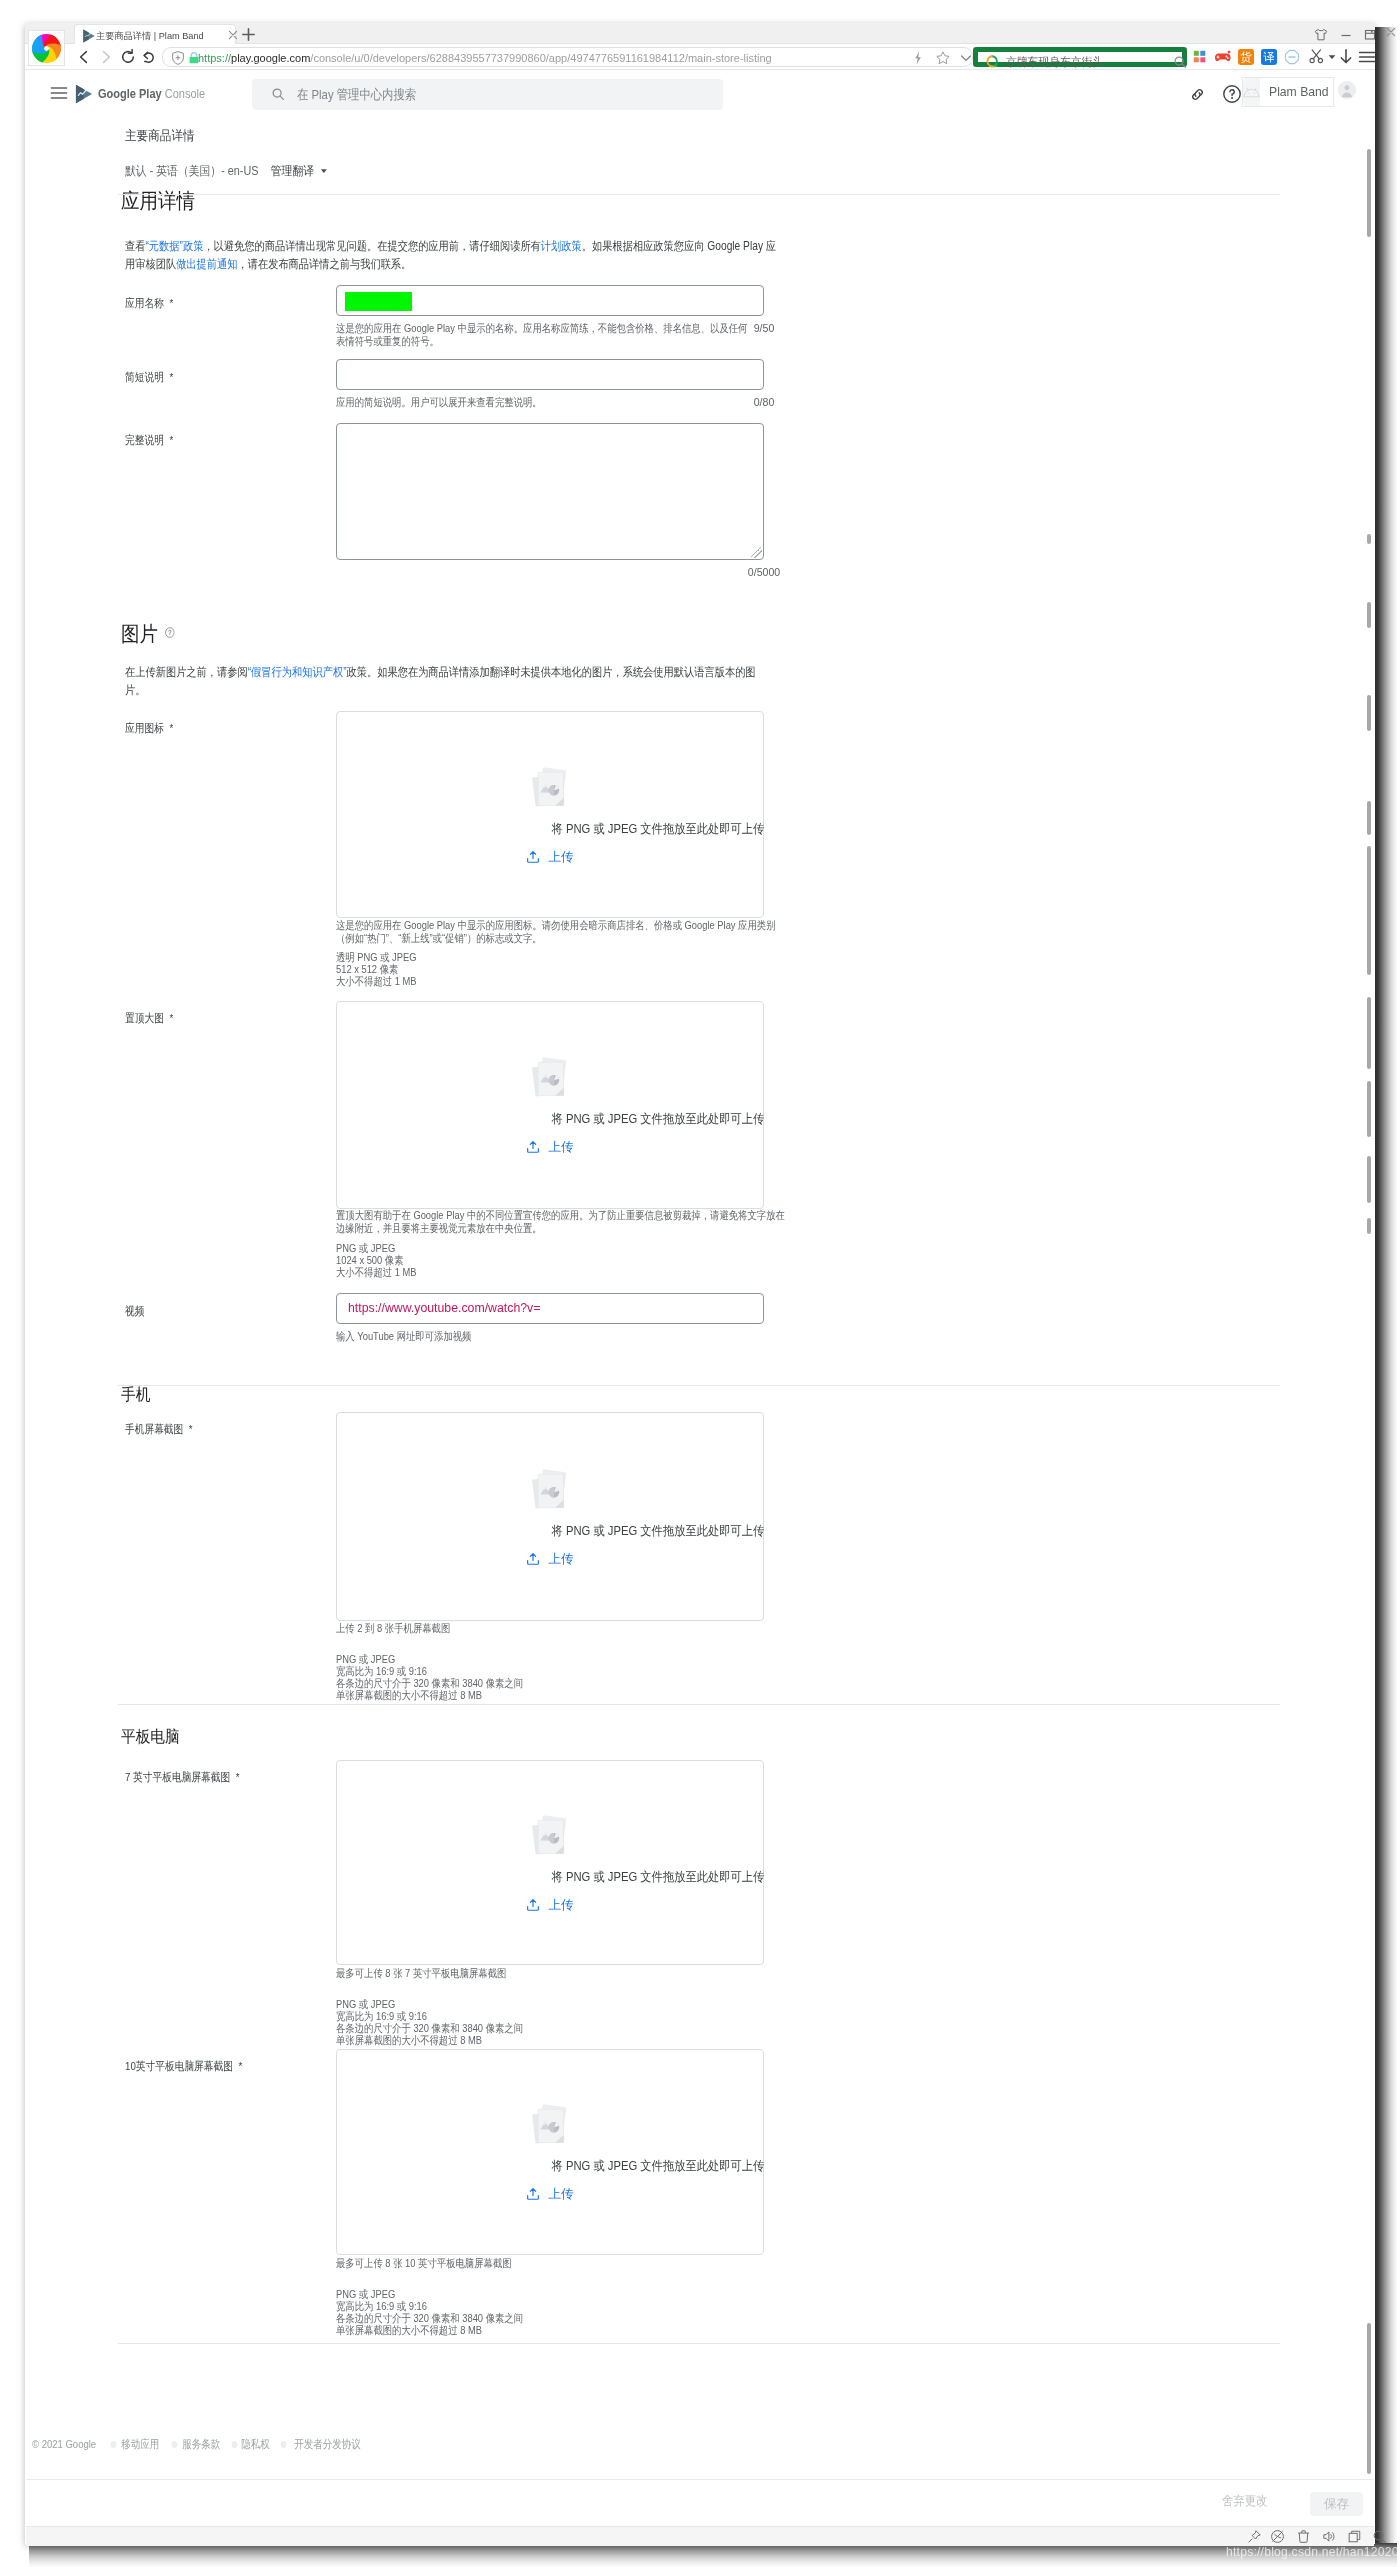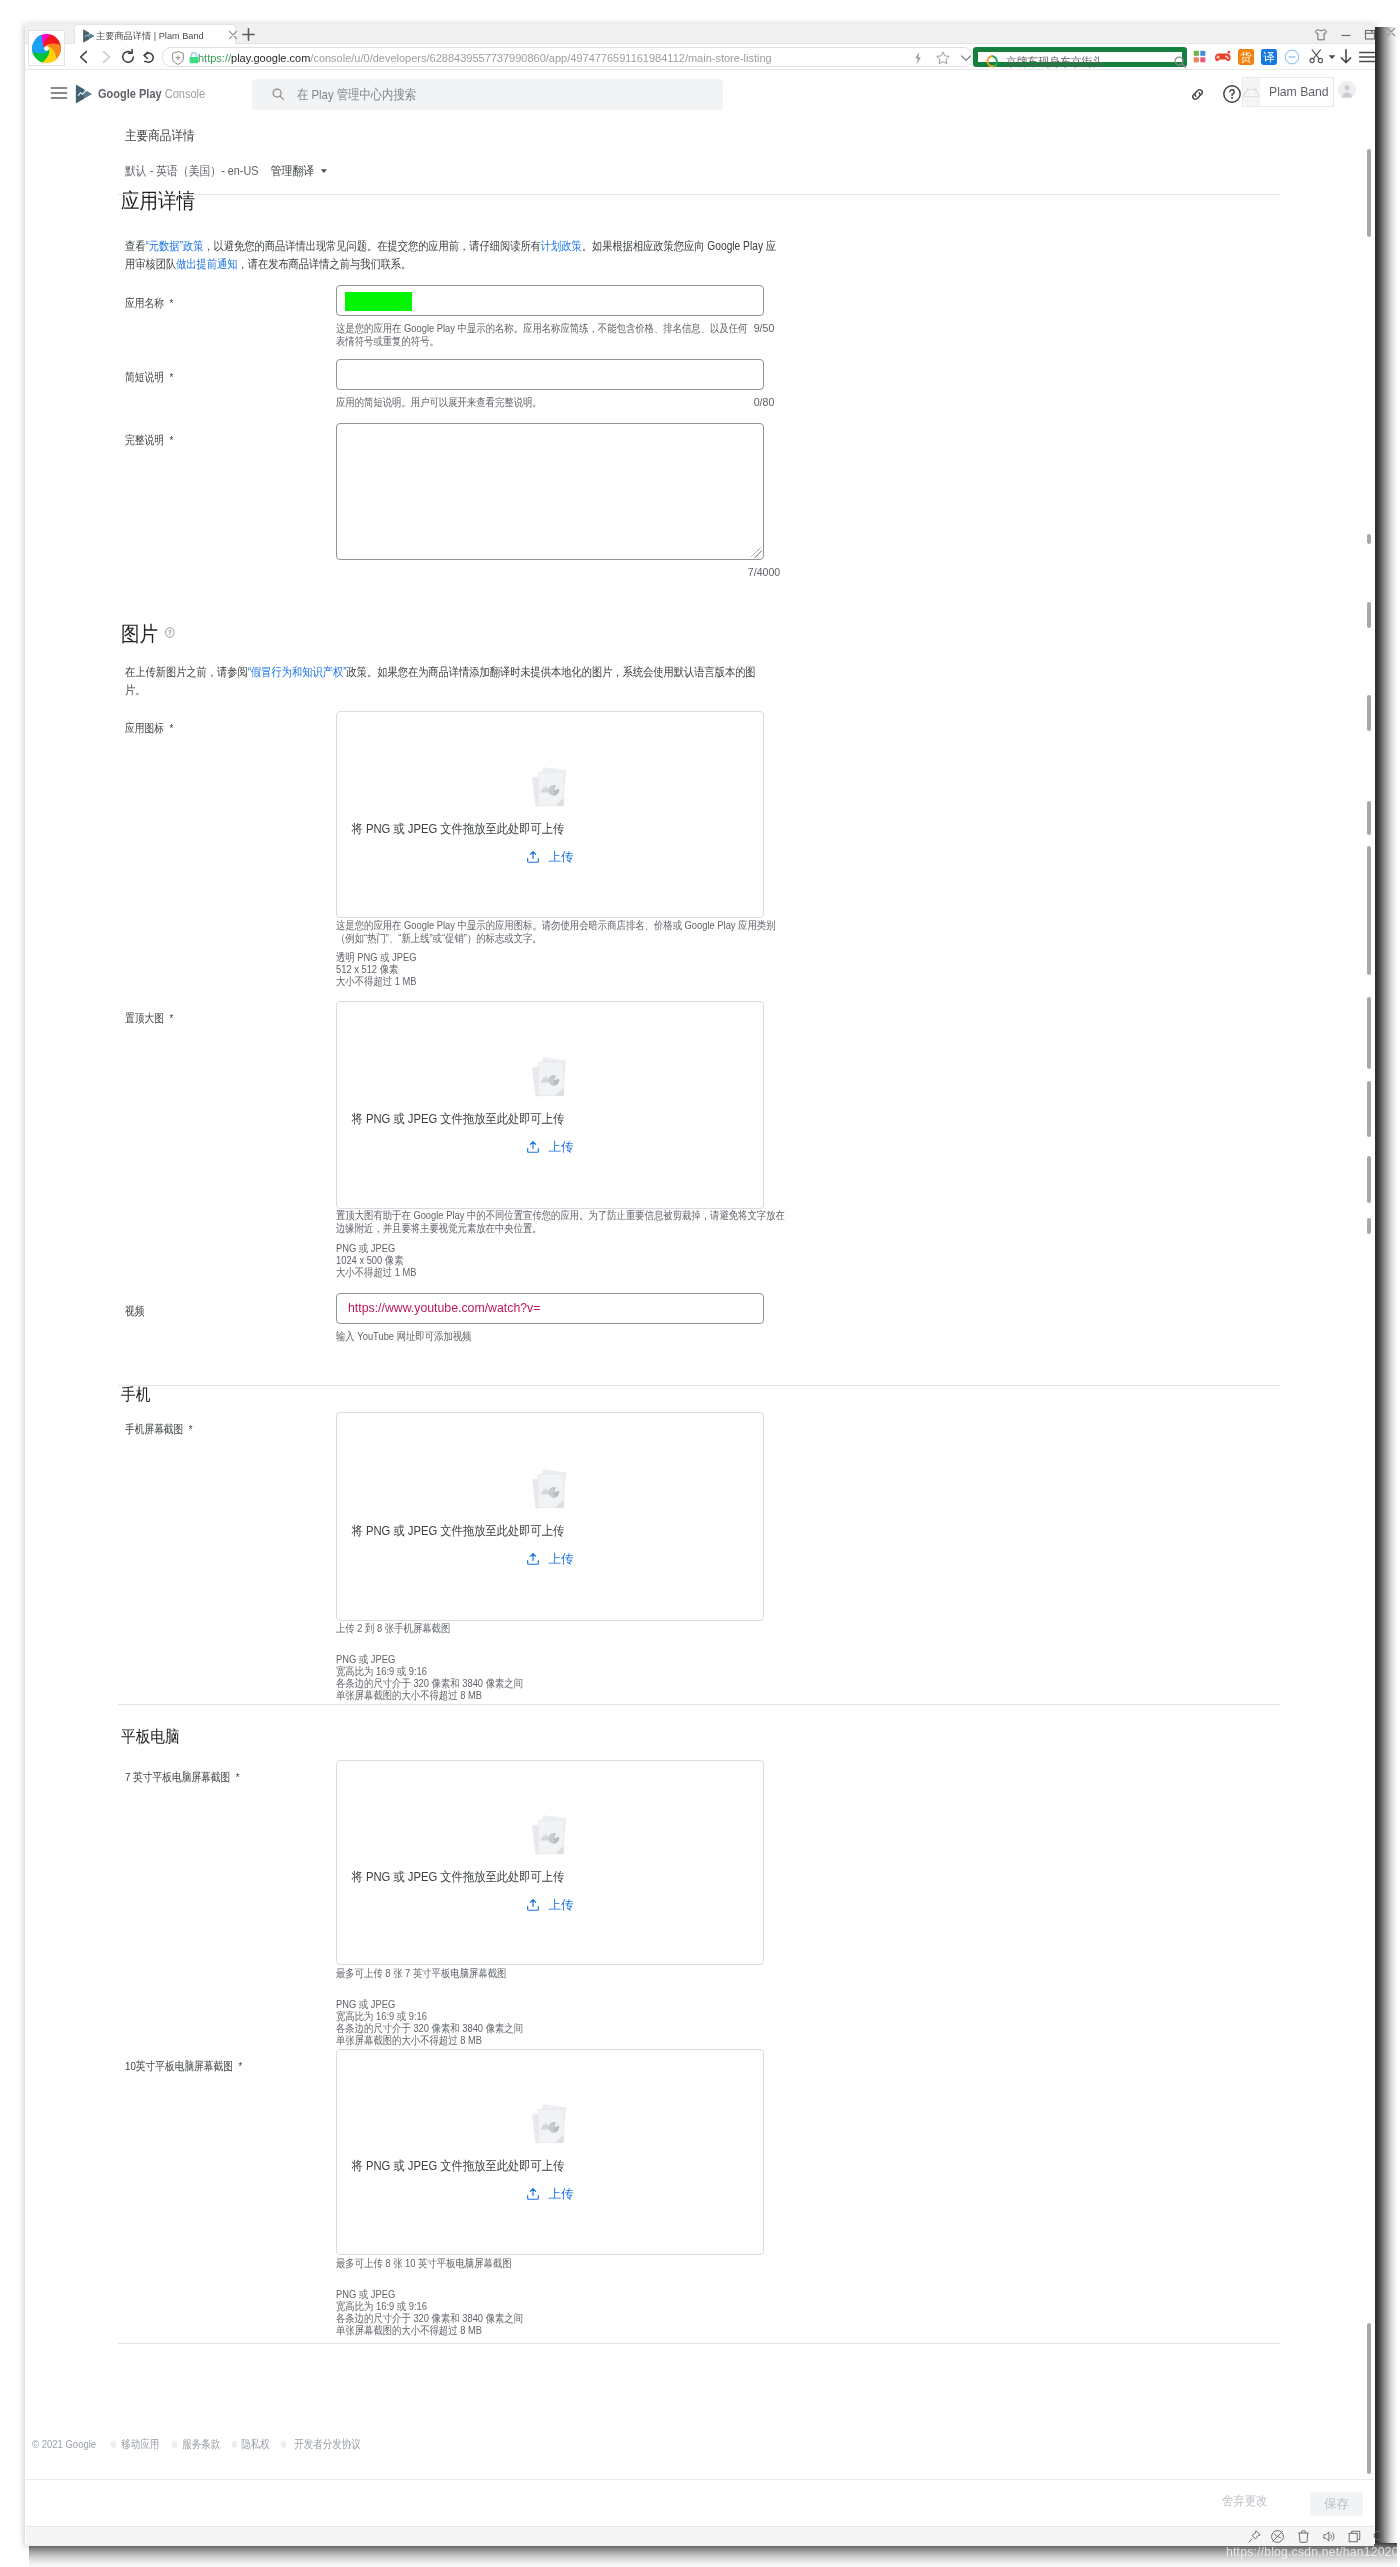--- a/index.html
+++ b/index.html
@@ -74,21 +74,21 @@
   .helptxt{position:absolute;left:311px;font-size:11.0px;color:#5f6368;line-height:13.2px;width:400px;transform:scale(.85,1);transform-origin:left top;}
   .counter{position:absolute;font-size:10.6px;color:#5f6368;text-align:center;}
   .ta{position:absolute;left:311px;width:428px;height:137px;border:1px solid #8e949b;border-radius:4px;box-sizing:border-box;background:#fff;}
   .ta:after{content:"";position:absolute;right:1px;bottom:1px;width:11px;height:11px;
     background:linear-gradient(135deg,transparent 0 42%,#b0b3b6 42% 50%,transparent 50% 62%,#b0b3b6 62% 70%,transparent 70%);}
   .h2{position:absolute;left:96px;font-size:21px;color:#202124;font-weight:400;letter-spacing:0;transform:scale(.88,1);transform-origin:left top;white-space:nowrap;}
   .h2 .qm{display:inline-block;width:11px;height:11px;margin-left:8px;vertical-align:3px;}
   .h3{position:absolute;left:96px;font-size:16.5px;color:#202124;font-weight:400;transform:scale(.89,1);transform-origin:left top;}
   .drop{position:absolute;left:311px;width:428px;border:1px solid #dadce0;border-radius:4px;box-sizing:border-box;background:#fff;}
   .drop .ph{position:absolute;left:50%;transform:translateX(-50%);}
-  .drop .dt{position:absolute;left:0;width:100%;text-align:left;font-size:12.8px;color:#3c4043;}
+  .drop .dt{position:absolute;left:16px;width:100%;text-align:right;font-size:12.8px;color:#3c4043;}
   .drop .dt span{display:inline-block;transform:scale(.88,1);}
   .drop .ul{position:absolute;left:0;width:100%;text-align:center;font-size:12.6px;color:#1a73e8;}
   .drop .ul .ui{display:inline-block;width:14px;height:14px;vertical-align:-3px;margin-right:8px;}
   .specs{position:absolute;left:311px;font-size:11.0px;color:#5f6368;line-height:12.0px;transform:scale(.85,1);transform-origin:left top;}
   .foot{position:absolute;left:0;width:100%;text-align:left;font-size:11.6px;color:#9aa0a6;}
   .foot>span{display:inline-block;transform:scale(.82,1);}
   
   .foot .dot{display:inline-block;width:7px;height:7px;border-radius:50%;background:#ebedef;margin:0 0 0 7px;vertical-align:0px;}
   
   .actionbar{position:absolute;left:1px;top:2409px;width:1348px;height:47px;background:#fff;border-top:1px solid #e8eaed;box-sizing:border-box;}
@@ -316,21 +316,21 @@
       <div class="helptxt" style="top:203px;width:490px">这是您的应用在 Google Play 中显示的名称。应用名称应简练，不能包含价格、排名信息、以及任何表情符号或重复的符号。</div>
       <div class="counter" style="top:203px;left:716px;width:46px">9/50</div>
 
       <div class="fieldlabel" style="top:251px"><span>简短说明</span><span class="req">*</span></div>
       <div class="inp" style="top:240px"></div>
       <div class="helptxt" style="top:277px;width:392px">应用的简短说明。用户可以展开来查看完整说明。</div>
       <div class="counter" style="top:277px;left:716px;width:46px">0/80</div>
 
       <div class="fieldlabel" style="top:314px"><span>完整说明</span><span class="req">*</span></div>
       <div class="ta" style="top:304px"></div>
-      <div class="counter" style="top:447px;left:716px;width:46px">7/4000</div>
+      <div class="counter" style="top:447px;left:716px;width:46px">0/5000</div>
 
       <div class="h2" style="top:500px"><span>图片</span><span class="qm"><svg width="11" height="11" viewBox="0 0 20 20">
                 <circle cx="10" cy="10" r="8.8" stroke="#5f6368" stroke-width="1.25" fill="none"></circle>
                 <path d="M7.8 7.6 A2.25 2.25 0 1 1 10.1 10.1 V11.7" stroke="#5f6368" stroke-width="1.3" fill="none" stroke-linecap="round"></path>
                 <circle cx="10.05" cy="14.2" r="0.95" fill="#5f6368"></circle>
               </svg></span></div>
       <div class="para" style="top:544px;width:742px"><span>在上传新图片之前，请参阅</span><a href="#">“假冒行为和知识产权”</a><span>政策。如果您在为商品详情添加翻译时未提供本地化的图片，系统会使用默认语言版本的图片。</span></div>
 
       <div id="uploads">
             <div class="fieldlabel" style="top:602px"><span>应用图标</span><span class="req">*</span></div>

